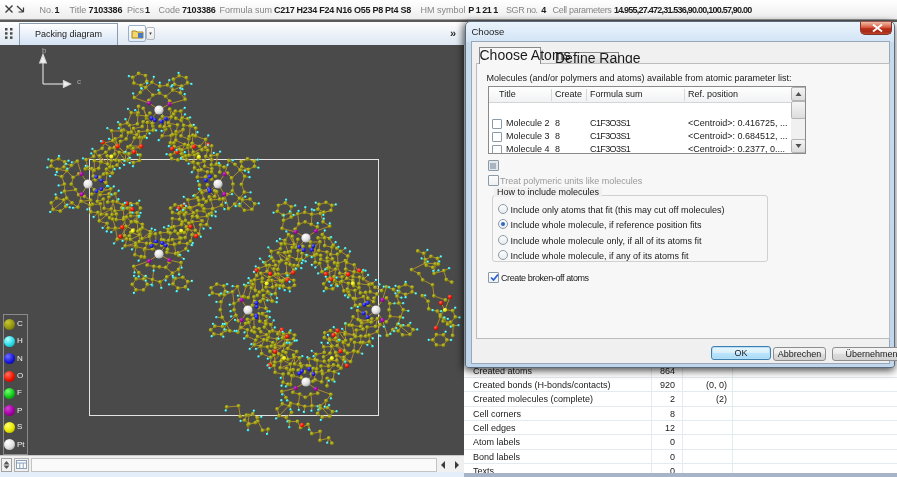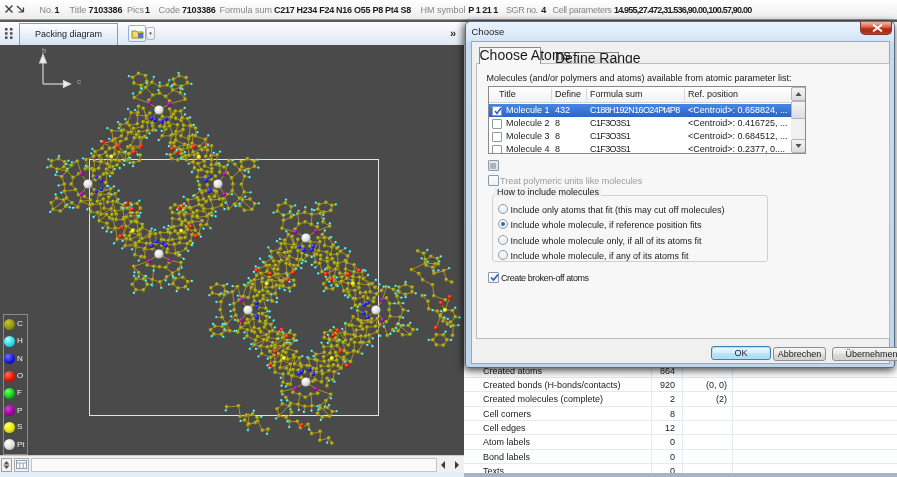--- a/index.html
+++ b/index.html
@@ -11,21 +11,21 @@
 #tab1{left:19px;top:1px;width:99px;height:22px;background:linear-gradient(#ffffff,#d3e2f4);border:1px solid #8a9cb0;border-bottom:none;text-align:center;line-height:20px;color:#1a1a1a;white-space:nowrap}
 #canvas{left:0;top:45px;width:464px;height:410px;background:#4a4a4a}
 #legend{left:3px;top:314px;width:25px;height:141px;border:1px solid #8a8a8a;background:#4a4a4a}
 .leg{position:absolute;width:11px;height:11px;border-radius:50%}
 .legt{position:absolute;left:17px;color:#f0f0f0;font-size:8px}
 #hstrip{left:0;top:455px;width:464px;height:17px;background:#f0f0f0;border-top:1px solid #c8c8c8}
 #btmleft{left:0;top:472px;width:464px;height:5px;background:#e4eefa}
 #rpanel{left:464px;top:45px;width:433px;height:428px;background:#ffffff}
 #btmright{left:464px;top:473px;width:433px;height:4px;background:#a7b3c6}
 .trow{position:absolute;left:0;width:433px;height:14.35px;border-bottom:1px solid #e2eaf2;color:#1a1a1a;white-space:nowrap}
-.trow .c1{position:absolute;left:19px;top:2px}
+.trow .c1{position:absolute;left:9px;top:2px}
 .trow .c2{position:absolute;left:180px;width:31px;top:2px;text-align:right}
 .trow .c3{position:absolute;left:218px;width:45px;top:2px;text-align:right}
 .vline{position:absolute;top:0;width:1px;height:428px;background:#e2eaf2}
 #dlg{left:464.5px;top:21px;width:430px;height:347px;border-radius:5px 5px 3px 3px;
  background:linear-gradient(#eaf3fc,#d4e5f6 19px,#c6dbee 21px,#bfd6ec);box-shadow:0 3px 8px rgba(0,0,0,0.55),-3px 1px 6px rgba(0,0,0,0.3);border:1px solid #5c6b7a}
 #dlgtitle{position:absolute;left:6px;top:4px;color:#1c1c1c;font-size:9.5px}
 #dlgclose{position:absolute;left:394px;top:-1px;width:32px;height:14px;border:1px solid #7e362c;border-top:1px solid #99564a;border-radius:1px 1px 5px 5px;background:linear-gradient(#f2b7a3,#e08a6e 25%,#d6503a 48%,#b83018 55%,#aa2a18 82%,#c4452c);overflow:hidden}
 #dlgbody{position:absolute;left:5.5px;top:19px;width:418.5px;height:323px;background:#f0f0f0;border:1px solid #98a8b8;font-size:9px}
 .tab{position:absolute;border:1px solid #898989;color:#1a1a1a;text-align:right;white-space:nowrap;font-size:14px}
 #tabA{left:6.5px;top:5px;width:62px;height:17px;background:#f7f7f7;z-index:3;line-height:15px;border-bottom:none}
@@ -3226,37 +3226,26 @@
         <path d="M12,2.5 L21,9.5 M21,2.5 L12,9.5" stroke="#ffffff" stroke-width="1.9"></path>
       </svg></div>
 <div id="dlgbody">
 <div class="tab" id="tabA">Choose Atoms</div>
 <div class="tab" id="tabB">Define Range</div>
 <div id="tabpage"></div>
 <div id="mlabel">Molecules (and/or polymers and atoms) available from atomic parameter list:</div>
 <div id="listbox">
 <div id="lbhead">
           <span style="position:absolute;left:10px;top:2px">Title</span>
-          <span style="position:absolute;left:66px;top:2px">Define</span>
+          <span style="position:absolute;left:66px;top:2px">Create</span>
           <span style="position:absolute;left:101px;top:2px">Formula sum</span>
           <span style="position:absolute;left:199px;top:2px">Ref. position</span>
           <div class="hsep" style="left:62px"></div>
           <div class="hsep" style="left:97px"></div>
           <div class="hsep" style="left:195px"></div>
-        </div>
-<div class="lrow sel" style="top:17px">
-          <span class="cbx">
-            <svg width="8" height="8" style="position:absolute;left:0.5px;top:0.5px">
-              <path d="M1,4 L3,6.5 L7,1" stroke="#2a5fd0" stroke-width="1.6" fill="none"></path>
-            </svg>
-          </span>
-          <span class="lc1">Molecule 1</span>
-          <span class="lc2">432</span>
-          <span class="lc3">C188H192N16O24Pt4P8</span>
-          <span class="lc4">&lt;Centroid&gt;: 0.658824, ...</span>
         </div>
 <div class="lrow" style="top:30px">
           <span class="cbx"></span>
           <span class="lc1">Molecule 2</span>
           <span class="lc2">8</span>
           <span class="lc3">C1F3O3S1</span>
           <span class="lc4">&lt;Centroid&gt;: 0.416725, ...</span>
         </div>
 <div class="lrow" style="top:43px">
           <span class="cbx"></span>

